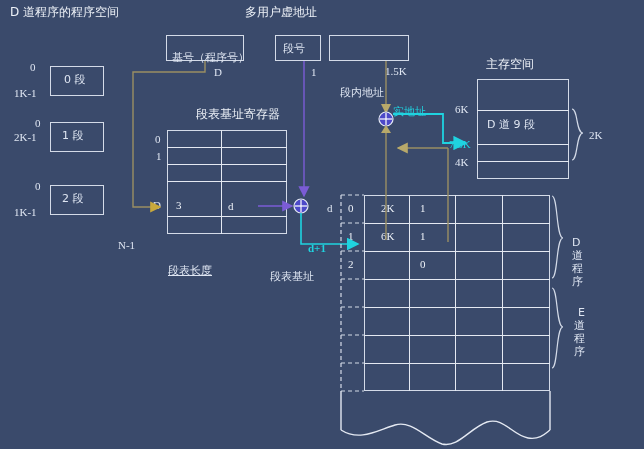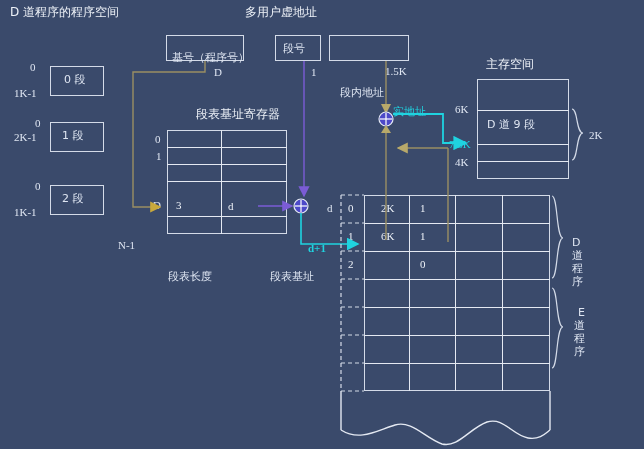--- a/index.html
+++ b/index.html
@@ -75,21 +75,21 @@
   <div class="line white" style="left:221px;top:130px;width:1px;height:104px;"></div>
 
   <div class="t lbl" style="left:155px;top:134px;">0</div>
   <div class="t lbl" style="left:156px;top:151px;">1</div>
   <div class="t lbl" style="left:153px;top:200px;">D</div>
   <div class="t lbl" style="left:118px;top:240px;">N-1</div>
 
   <div class="t cellnum" style="left:176px;top:200px;">3</div>
   <div class="t cellnum" style="left:228px;top:201px;">d</div>
 
-  <div class="t lbl cn" style="left:168px;top:271px;">段表长度</div>
+  <div class="t lbl cn" style="left:168px;top:265px;text-decoration:underline;">段表长度</div>
   <div class="t lbl cn" style="left:226px;top:271px;margin-left:44px;">段表基址</div>
 
   <div class="box" style="left:477px;top:79px;width:92px;height:100px;"></div>
   <div class="line white" style="left:477px;top:110px;width:92px;height:1px;"></div>
   <div class="line white" style="left:477px;top:144px;width:92px;height:1px;"></div>
   <div class="line white" style="left:477px;top:161px;width:92px;height:1px;"></div>
 
   <div class="t lbl" style="left:455px;top:104px;">6K</div>
   <div class="t lbl" style="left:449px;top:139px;color:#1fd3e0;">7.5K</div>
   <div class="t lbl" style="left:455px;top:157px;">4K</div>

